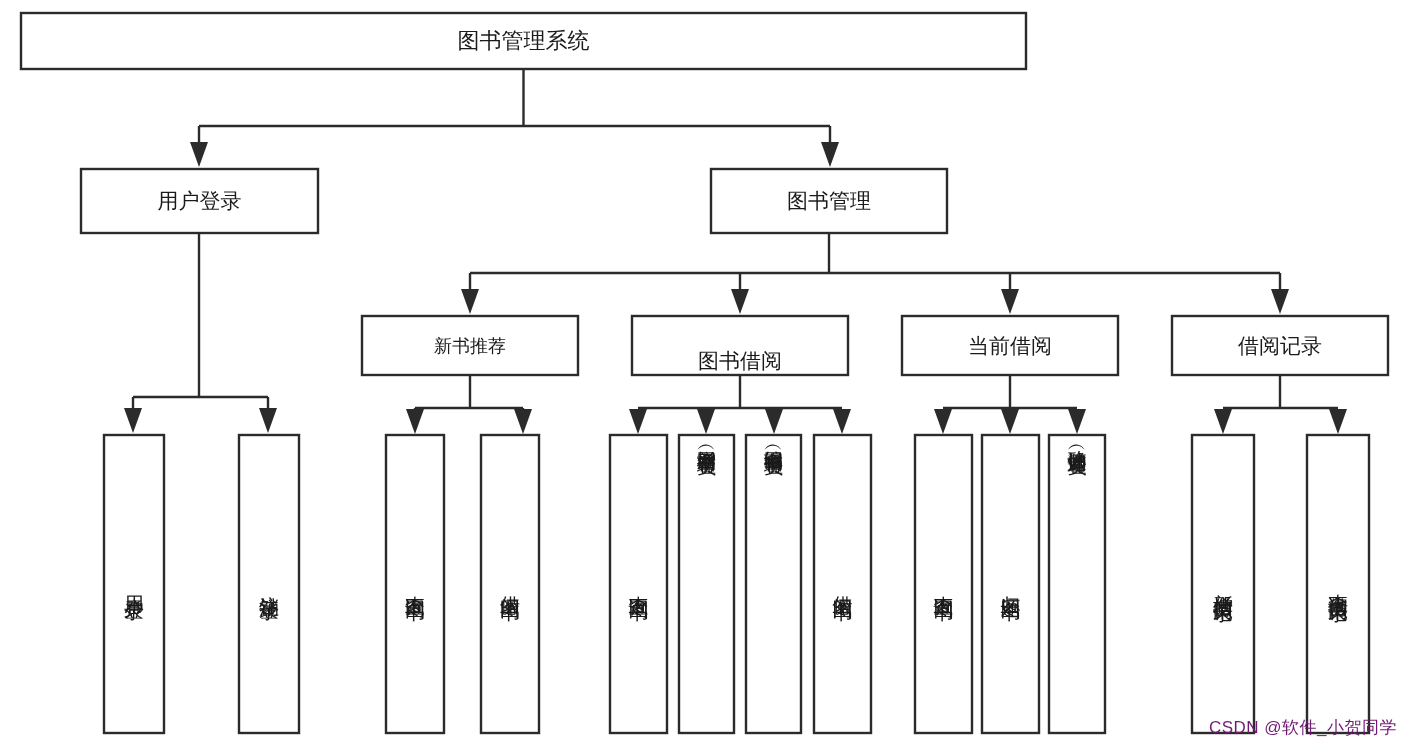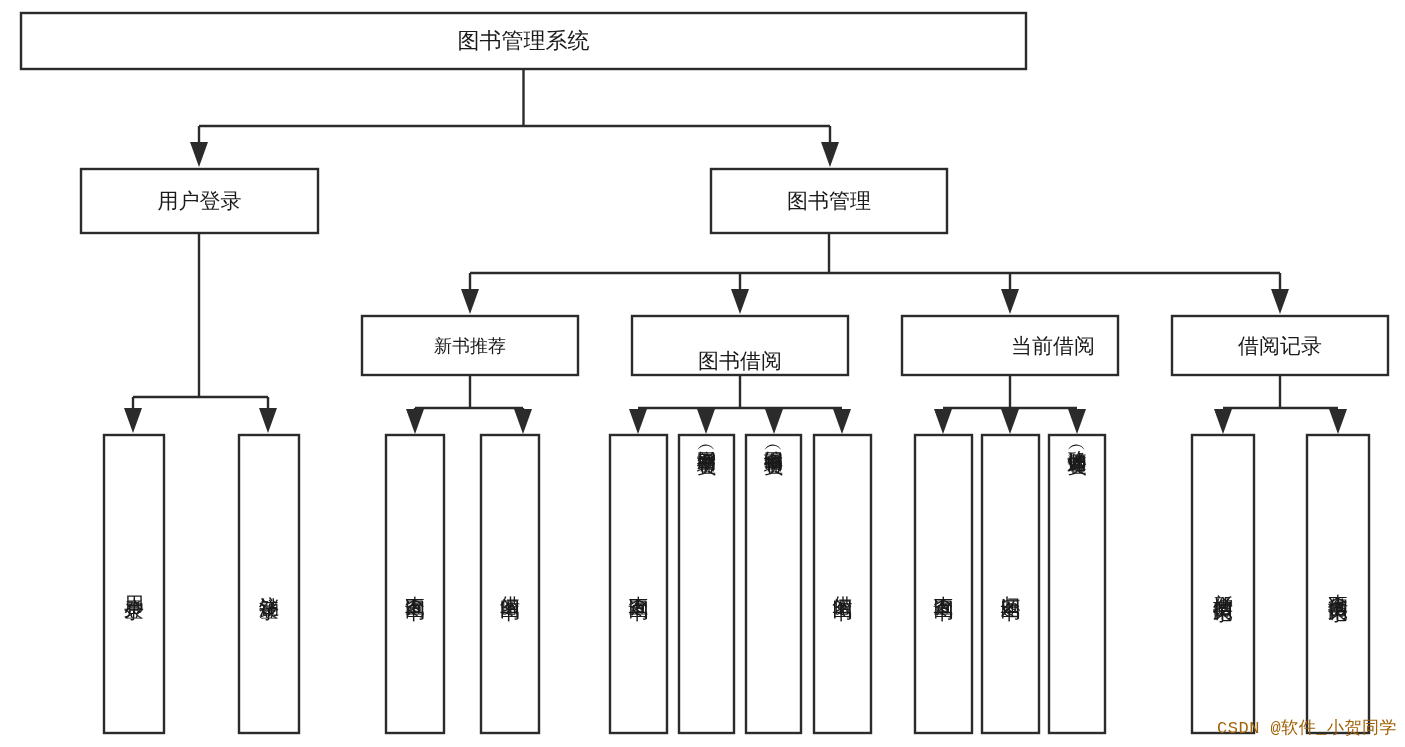--- a/index.html
+++ b/index.html
@@ -70,23 +70,23 @@
   }
   .hlabel-text {
     font-family: Liberation Mono, monospace;
     color: #1a1a1a;
     white-space: nowrap;
   }
   #watermark {
     position: absolute;
     right: 8px;
     bottom: 8px;
-    font-family: Liberation Mono, monospace;
+    font-family: Liberation Sans, sans-serif;
     font-size: 17px;
-    color: #a16207;
+    color: #701a75;
     letter-spacing: 0.5px;
     pointer-events: none;
     user-select: none;
   }
 </style>
 </head>
 <body>
 
 <div id="diagram-root">
 
@@ -185,21 +185,21 @@
   </div>
 
   <div class="hlabel-wrap" style="left:362px; top:316px; width:216px; height:59px;">
     <span class="hlabel-text" style="font-size:18px;">新书推荐</span>
   </div>
 
   <div class="hlabel-wrap" style="left:632px; top:316px; width:216px; height:59px;align-items:flex-end;">
     <span class="hlabel-text" style="font-size:21px;">图书借阅</span>
   </div>
 
-  <div class="hlabel-wrap" style="left:945px; top:316px; width:216px; height:59px;">
+  <div class="hlabel-wrap" style="left:902px; top:316px; width:216px; height:59px;">
     <span class="hlabel-text" style="font-size:21px;">当前借阅</span>
   </div>
 
   <div class="hlabel-wrap" style="left:1172px; top:316px; width:216px; height:59px;justify-content:center;">
     <span class="hlabel-text" style="font-size:21px;">借阅记录</span>
   </div>
 
   <div class="vlabel-wrap" style="left:104px; top:435px; width:60px; height:298px;">
     <span class="vlabel-text">用户登录</span>
   </div>

